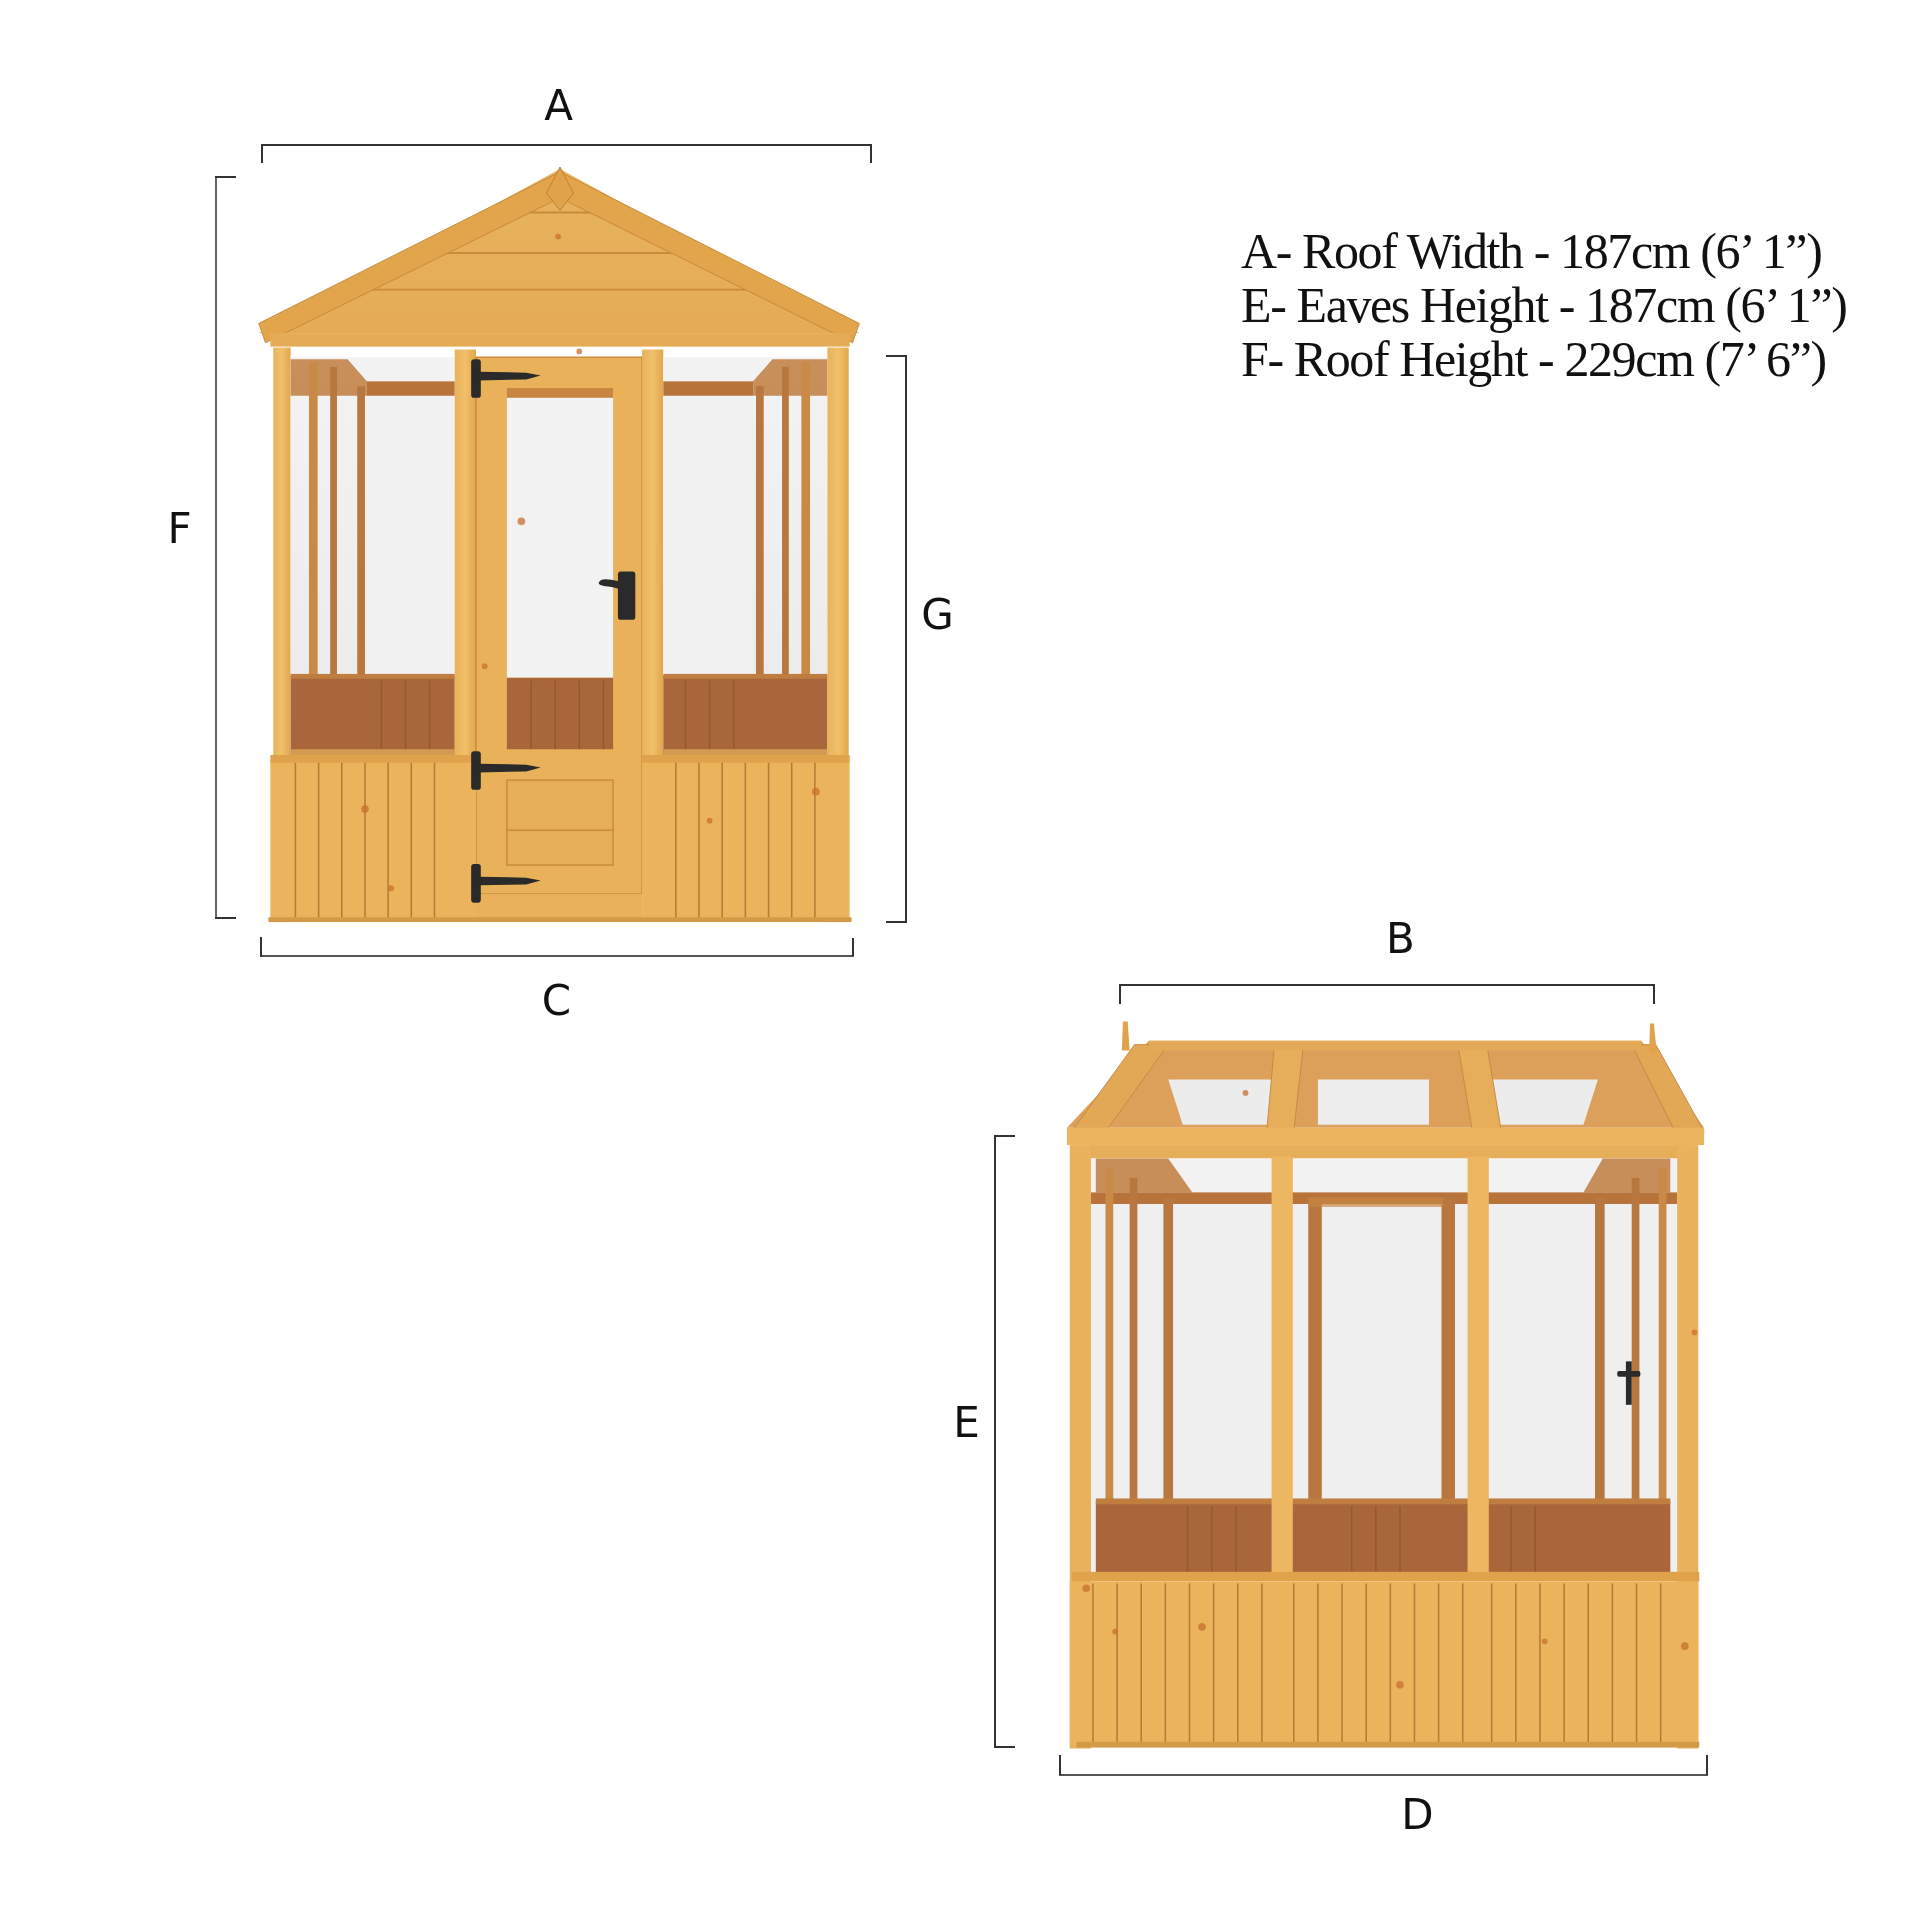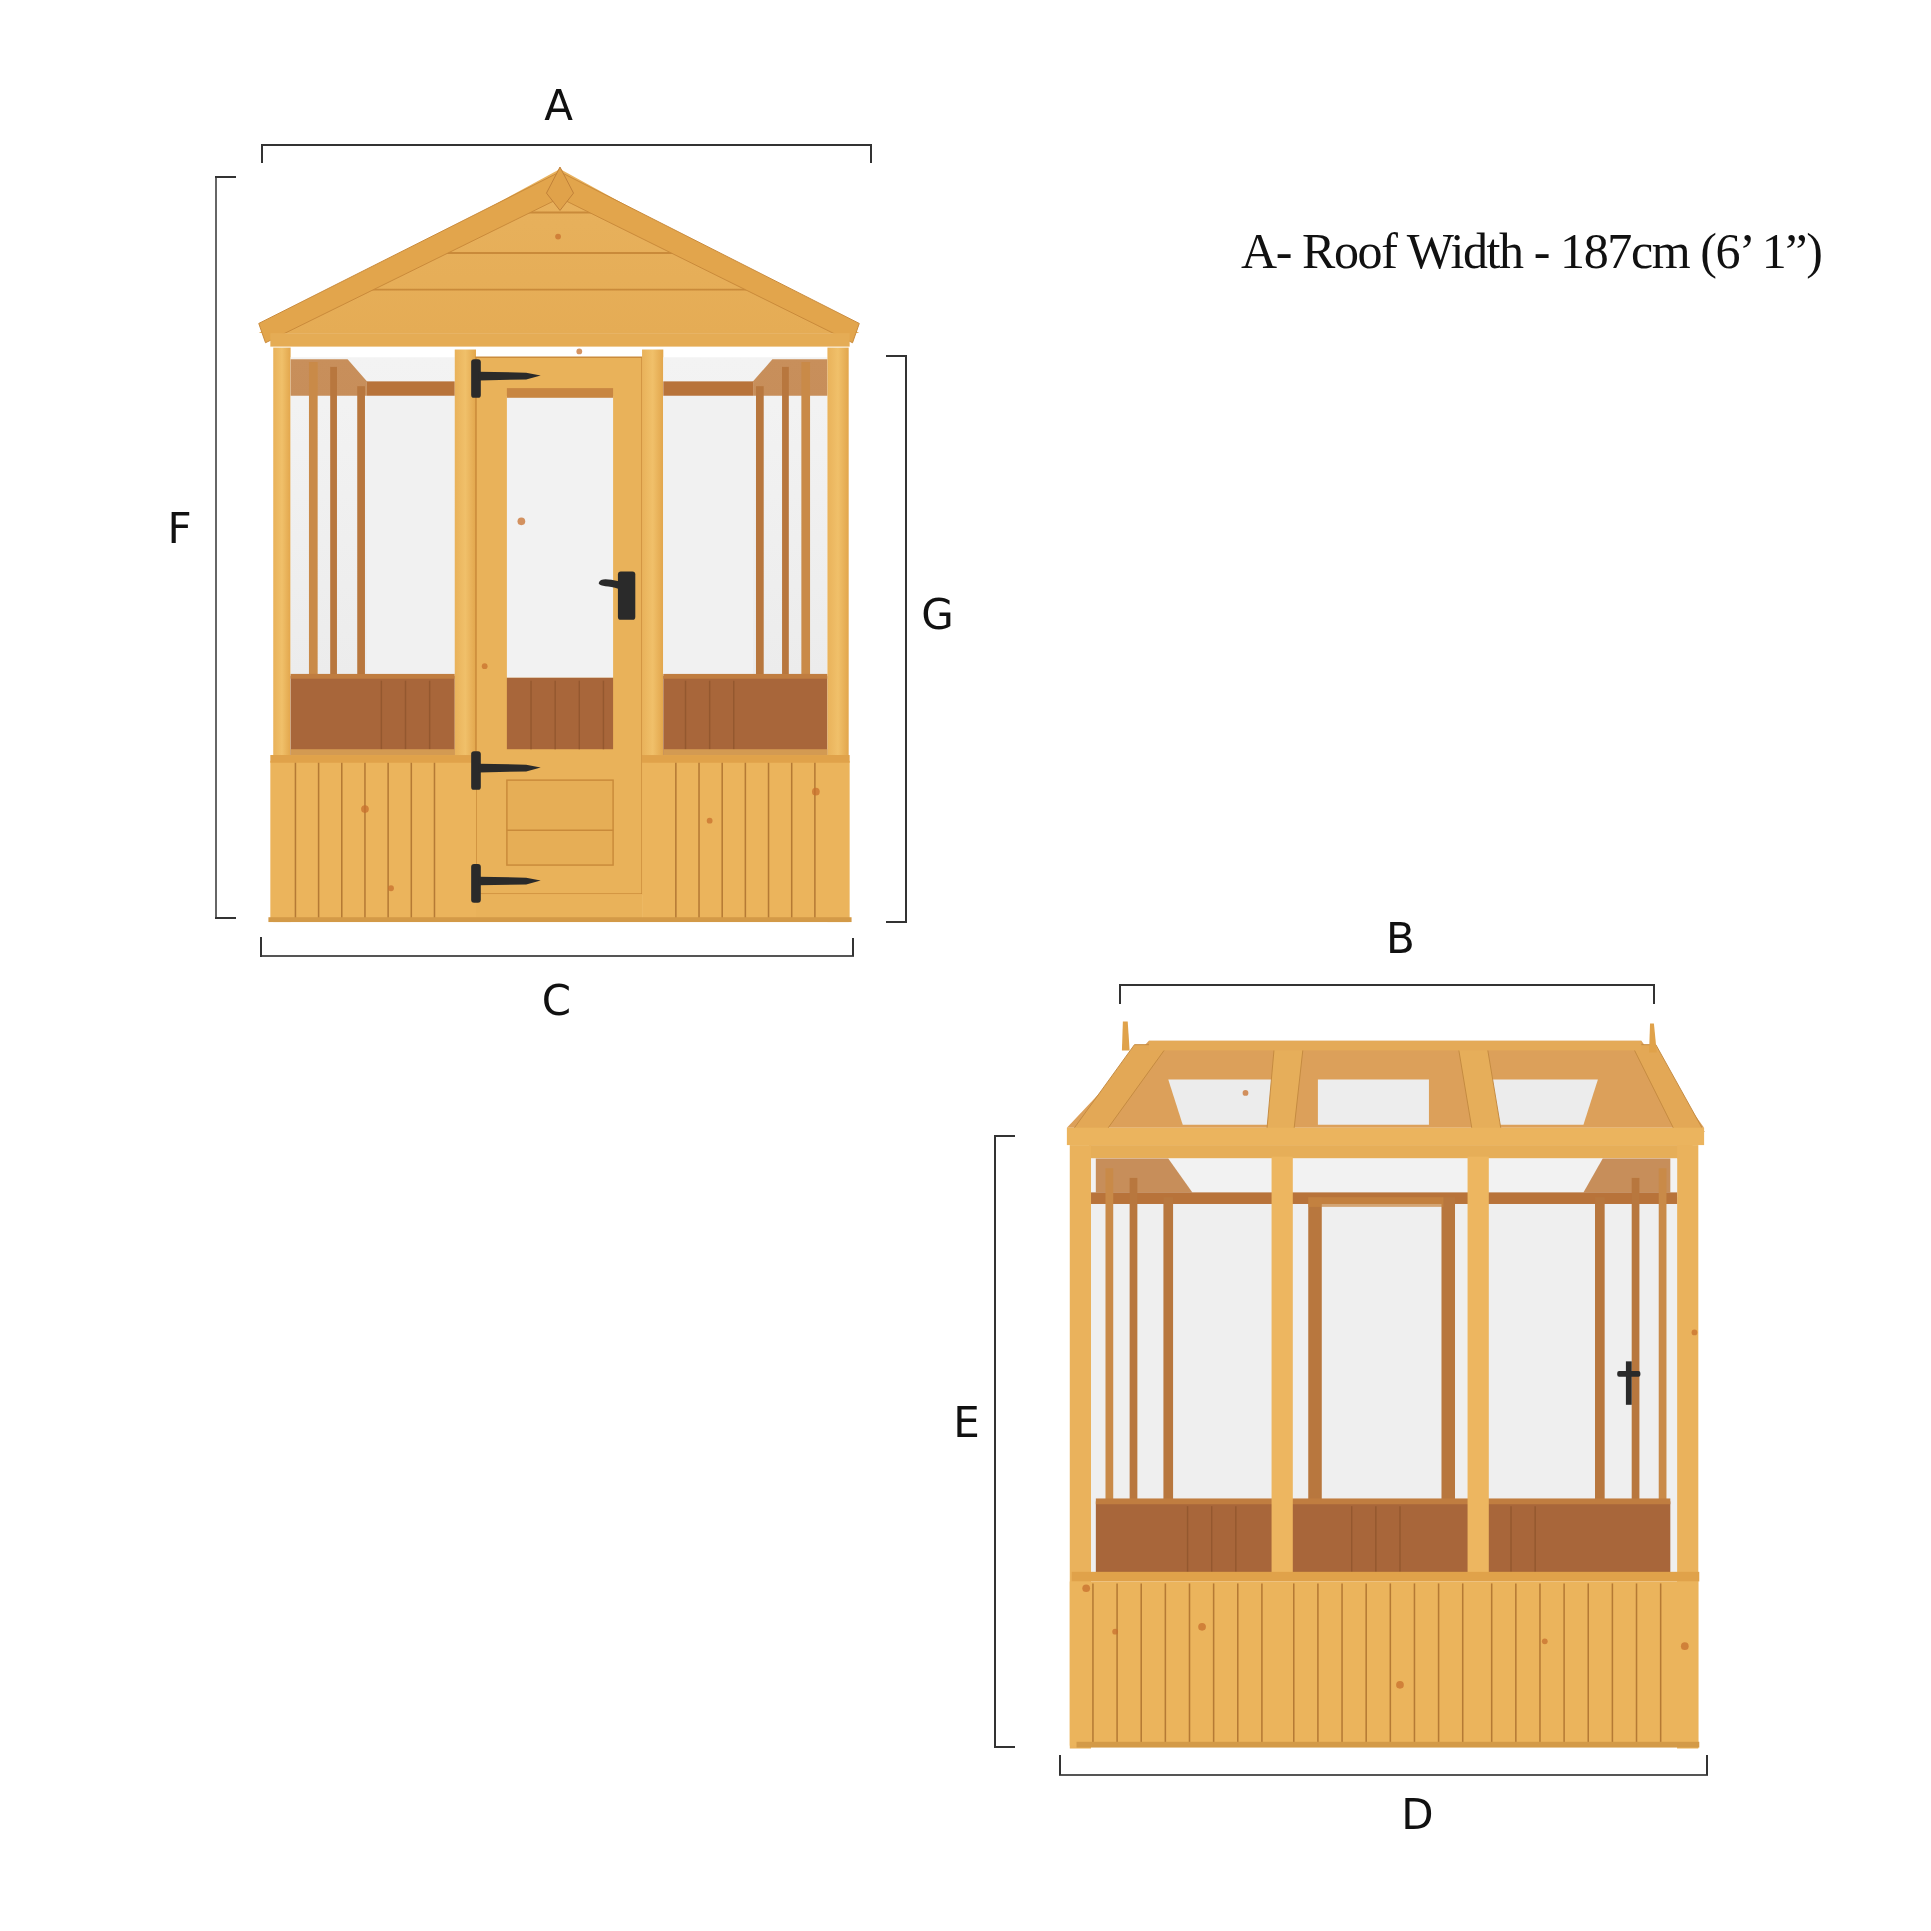--- a/index.html
+++ b/index.html
@@ -302,14 +302,16 @@
       <circle cx="1600" cy="1700" r="3"></circle>
         <circle cx="1745" cy="1705" r="4"></circle>
       <circle cx="1290" cy="1132" r="3"></circle>
         <circle cx="1755" cy="1380" r="3"></circle>
     </g>
   </svg>
 </div>
 
 <div class="legend">
   <div>A- Roof Width - 187cm (6’ 1”)</div>
+  <div>E- Eaves Height - 187cm (6’ 1”)</div>
+  <div>F- Roof Height - 229cm (7’ 6”)</div>
 </div>
 
 
 </body></html>

